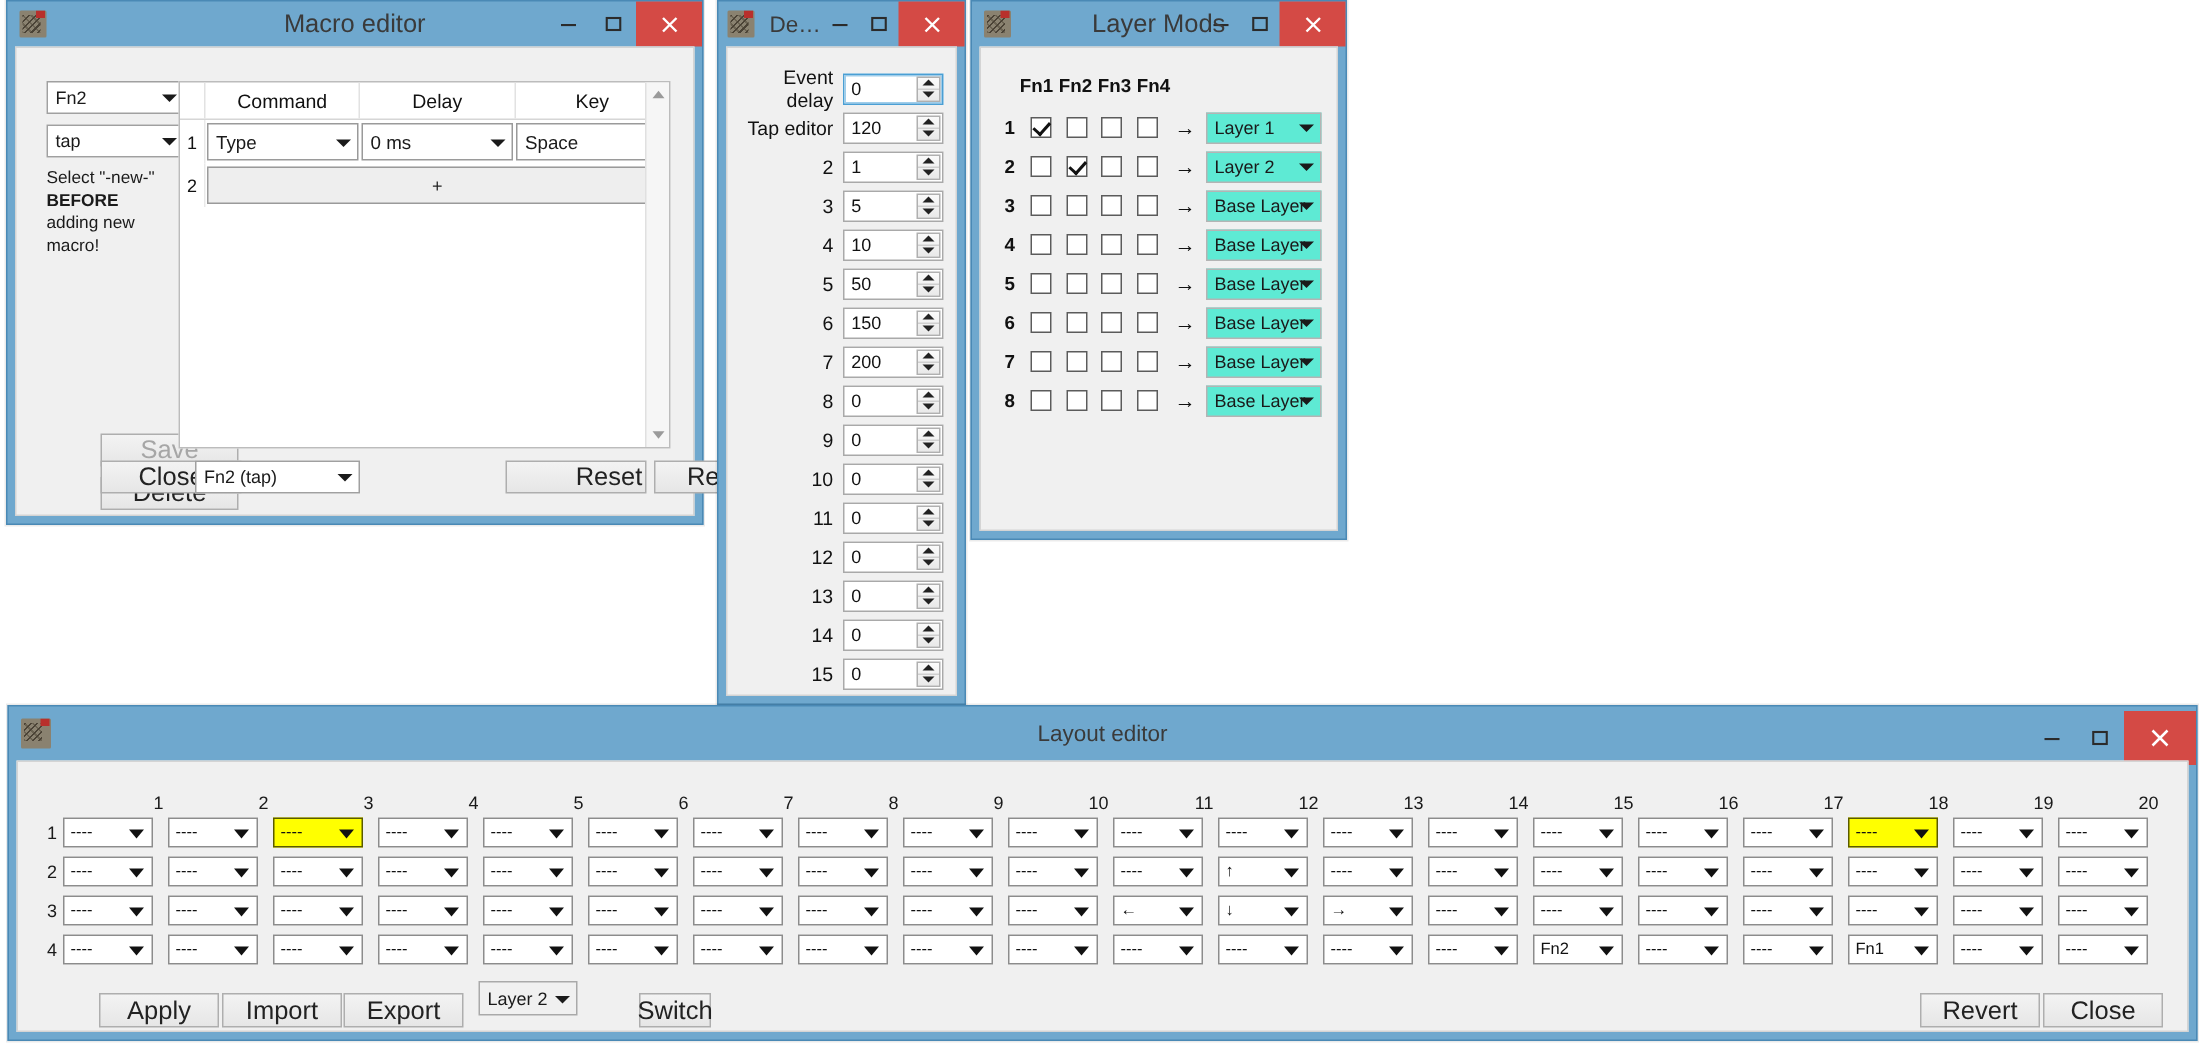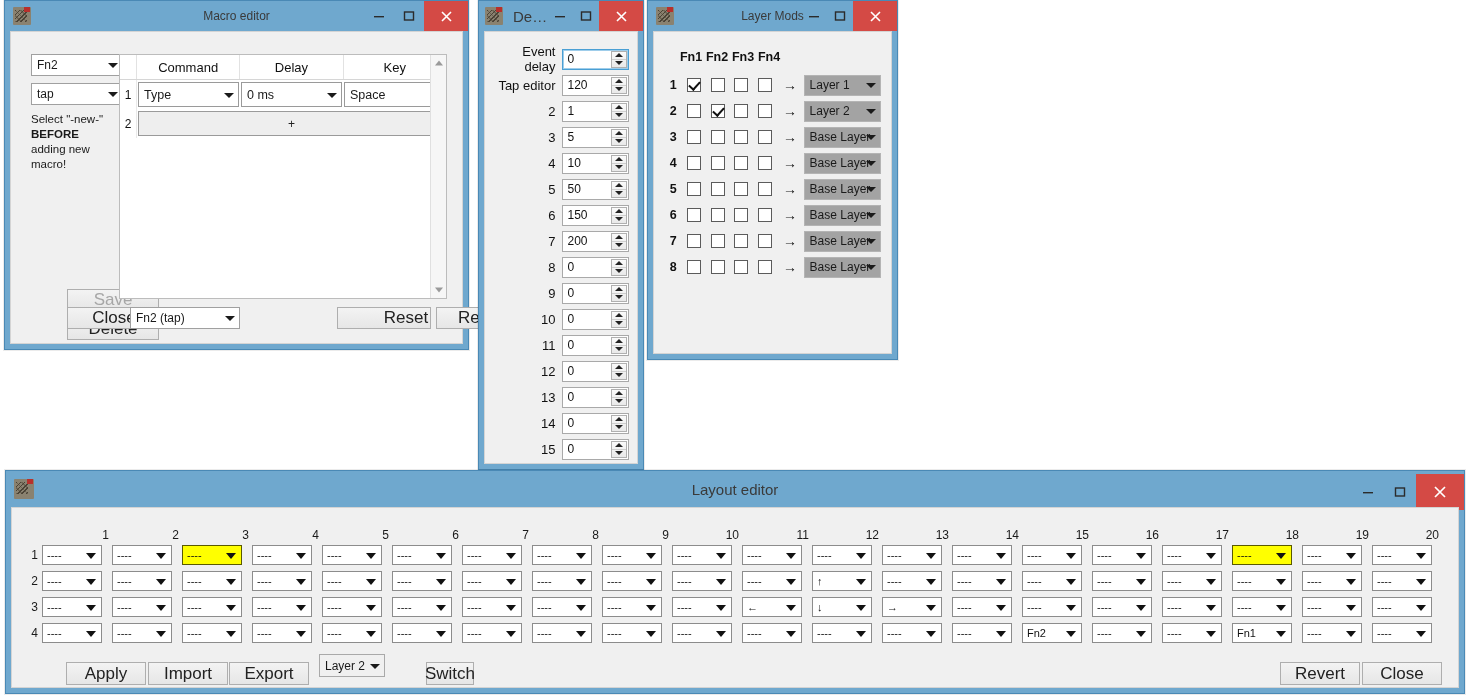--- a/index.html
+++ b/index.html
@@ -46,21 +46,21 @@
   .titlebar .appicon::after {
     content: "";
     position: absolute; right: 1px; top: 0px;
     width: 6px; height: 5px;
     background: #b8302c;
   }
   .titlebar .wtitle {
     position: absolute;
     left: 0; right: 0;
     text-align: center;
-    font-size: 12px;
+    font-size: 17px;
     color: #3a3a3a;
     pointer-events: none;
   }
   .titlebar.leftalign .wtitle {
     position: static;
     text-align: left;
     margin-left: 10px;
     flex: 1;
   }
   .wbtns { margin-left: auto; display: flex; align-items: stretch; height: 30px; }
@@ -95,21 +95,21 @@
   }
   .combo .arrow {
     position: absolute;
     right: 4px; top: 50%;
     margin-top: -2px;
     width: 0; height: 0;
     border-left: 5px solid transparent;
     border-right: 5px solid transparent;
     border-top: 5px solid #1a1a1a;
   }
-  .combo.gray { background: #a3a3a3; border: 1px solid #b4b4b4; }
+  .combo.gray { background: #5eead4; border: 1px solid #b4b4b4; }
 
   .btn {
     background: linear-gradient(#f3f3f3, #e6e6e6);
     border: 1px solid #aeaeae;
     font-size: 17px;
     color: #222;
     display: flex;
     align-items: center;
     justify-content: center;
     font-family: "Liberation Sans", sans-serif;

